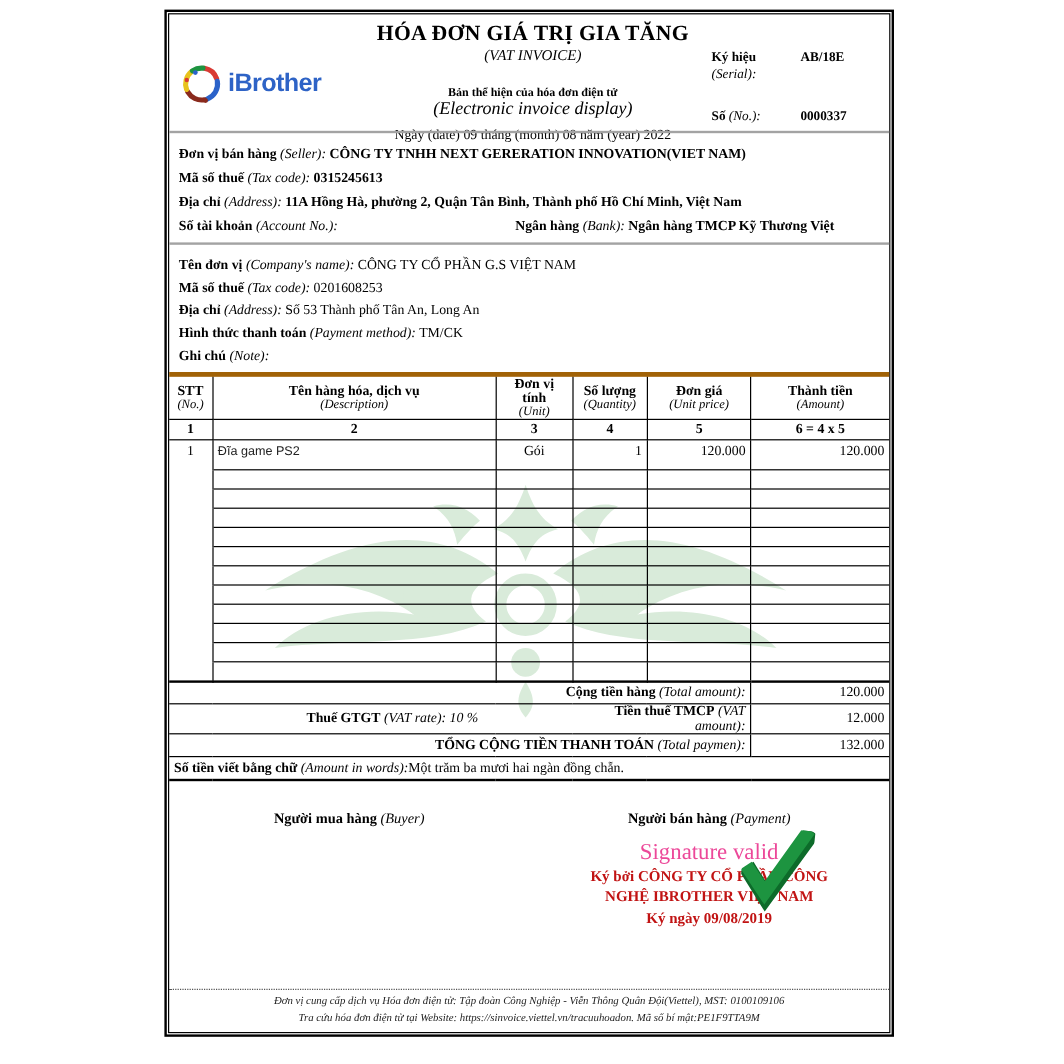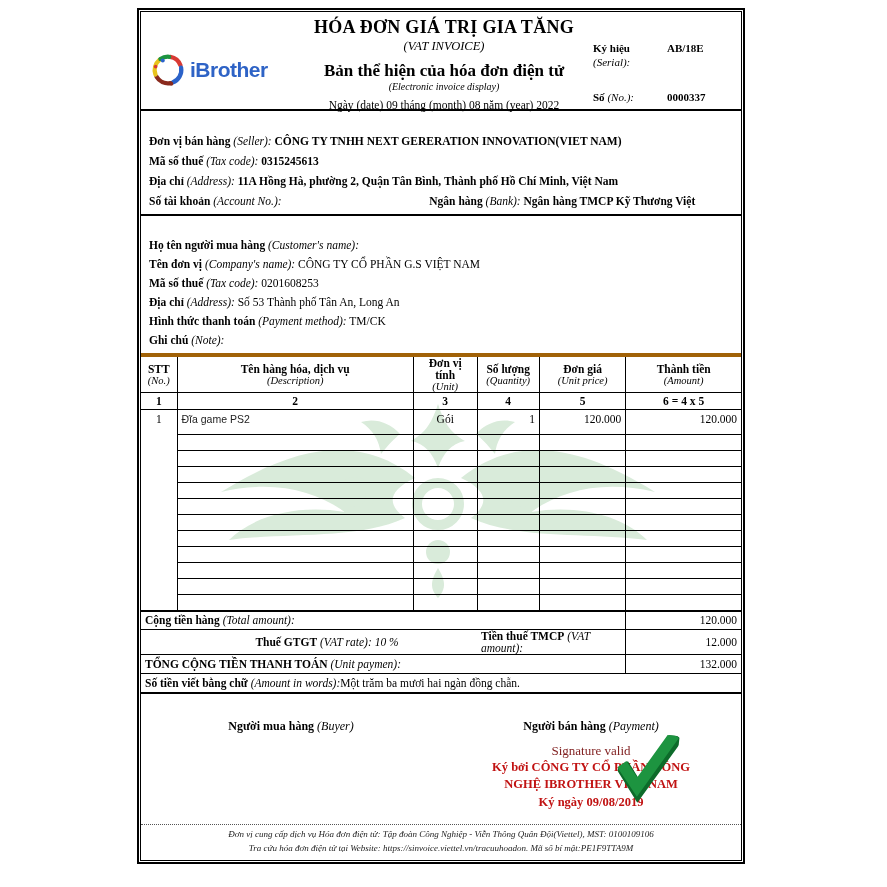--- a/index.html
+++ b/index.html
@@ -15,29 +15,29 @@
   
   .wm{position:absolute;left:62px;top:388px;width:470px;height:200px;z-index:0;opacity:.9;}
   .content{position:relative;z-index:1;display:flex;flex-direction:column;height:100%;}
   
   .hdr{display:flex;height:97px;padding:5px 6px 0 8px;box-sizing:border-box;}
   .hdr-logo{width:146px;display:flex;align-items:center;gap:3px;padding-top:14px;}
   .logo-text{font-family:"Liberation Sans",sans-serif;font-weight:bold;font-size:21px;color:#2e63c6;letter-spacing:-.5px;}
   .hdr-center{flex:1;text-align:center;}
   .t1{font-size:18px;font-weight:bold;letter-spacing:.3px;text-align:center;}
   .t2{font-style:italic;font-size:12.5px;margin-top:1px;}
-  .t3{font-weight:bold;font-size:17px;margin-top:7px;}
-  .t4{font-style:italic;font-size:10px;}
+  .t3{font-weight:bold;font-size:10px;margin-top:18px;}
+  .t4{font-style:italic;font-size:15px;}
   .t5{font-size:11.5px;margin-top:7px;}
   .hdr-meta{width:142px;font-size:11px;padding-top:4px;line-height:1.25;}
   .meta-pair{display:flex;margin-top:21px;}
   .meta-lab{width:74px;}
   .bold{font-weight:bold;} .ital{font-style:italic;font-weight:normal;}
   
-  .sec{border-top:2px solid #000000;padding:20px 8px 3px 8px;font-size:11.5px;}
+  .sec{border-top:2px solid #a3a3a3;padding:8px 8px 3px 8px;font-size:11.5px;}
   .ln{line-height:20px;white-space:nowrap;}
   .buyer .ln{line-height:19px;}
   .flexln{display:flex;}
   .w48{width:48%;} .w19{width:19%;}
   
   table.itab{width:100%;border-collapse:collapse;font-size:11.5px;border-top:4px solid #a16207;table-layout:fixed;}
   .itab th,.itab td{padding:0 4px;box-sizing:border-box;}
   .itab thead th{border:1px solid #000;text-align:center;font-weight:normal;height:34px;}
   .itab thead th:first-child{border-left:none;} .itab thead th:last-child{border-right:none;}
   .cv{font-weight:bold;font-size:11.5px;display:block;}
@@ -48,29 +48,29 @@
   .drow td:first-child{border-left:none;border-bottom:none;text-align:center;}
   .drow td:last-child{border-right:none;}
   .desc-cell{font-family:"Liberation Sans",sans-serif;font-size:10.5px;color:#222;}
   .ctr{text-align:center;} .rt{text-align:right;}
   .ec{border:1px solid #000;border-top:none;height:16px;}
   .ec.c0{border-left:none;border-bottom:none;}
   .ec.c5{border-right:none;}
   .totrow td{height:19px;}
   .tot-top2 td{border-top:2px solid #000;}
   .tot-top1 td{border-top:1px solid #000;}
-  .tot-lab{text-align:left;padding-right:6px;}
+  .tot-lab{text-align:right;padding-right:6px;}
   .tot-val{border-left:1px solid #000;text-align:right;padding-right:8px;}
   .words td{border-top:1px solid #000;border-bottom:2px solid #000;height:19px;text-align:left;}
   
   .sig{display:flex;margin-top:22px;justify-content:flex-end;}
   .sig-half{width:50%;text-align:center;}
   .sig-title{font-size:12px;}
   .stamp{position:relative;display:inline-block;margin-top:9px;}
-  .stamp-status{font-size:13px;color:#7f1d1d;}
+  .stamp-status{font-size:19px;color:#ec4899;}
   .stamp-red{color:#c11313;font-weight:bold;font-size:12.5px;line-height:1.4;}
   .check-svg{position:absolute;right:14px;top:-10px;transform:rotate(6deg);}
   
   .ftr{margin-top:auto;border-top:1px dotted #555;text-align:center;font-style:italic;
        font-size:9px;color:#222;padding:3px 0 4px;line-height:1.55;}
 </style>
 </head>
 <body>
 
 <div class="sheet">
@@ -153,24 +153,20 @@
         <span>
           <span class="bold">Ngân hàng</span>
           <span class="ital">(Bank):</span>
           <span class="bold">Ngân hàng TMCP Kỹ Thương Việt</span>
         </span>
       </div>
     </div>
 
     <div class="sec buyer">
       <div class="ln">
-        <span class="bold">Họ tên người mua hàng</span>
-        <span class="ital">(Customer's name):</span>
-      </div>
-      <div class="ln">
         <span class="bold">Tên đơn vị</span>
         <span class="ital">(Company's name):</span>
         <span>CÔNG TY CỔ PHẦN G.S VIỆT NAM</span>
       </div>
       <div class="ln">
         <span class="bold">Mã số thuế</span>
         <span class="ital">(Tax code):</span>
         <span>0201608253</span>
       </div>
       <div class="ln">
@@ -350,21 +346,21 @@
           </td>
           <td class="tot-lab" colspan="2">
             <span class="bold">Tiền thuế TMCP</span>
             <span class="ital">(VAT amount):</span>
           </td>
           <td class="tot-val">12.000</td>
         </tr>
         <tr class="totrow tot-top1">
           <td class="tot-lab" colspan="5">
             <span class="bold">TỔNG CỘNG TIỀN THANH TOÁN</span>
-            <span class="ital">(Unit paymen):</span>
+            <span class="ital">(Total paymen):</span>
           </td>
           <td class="tot-val">132.000</td>
         </tr>
         <tr class="words">
           <td colspan="6">
             <span class="bold">Số tiền viết bằng chữ</span>
             <span class="ital">(Amount in words):</span><span>Một trăm ba mươi hai ngàn đồng chẵn.</span>
           </td>
         </tr>
       </tbody>

